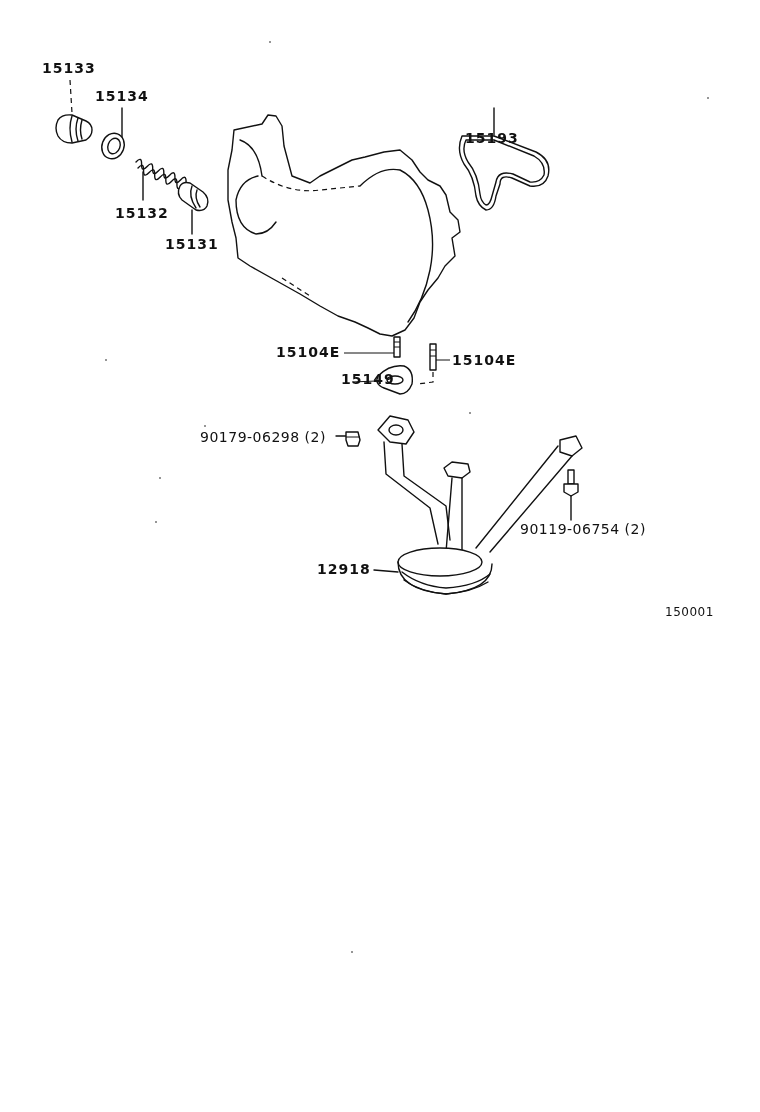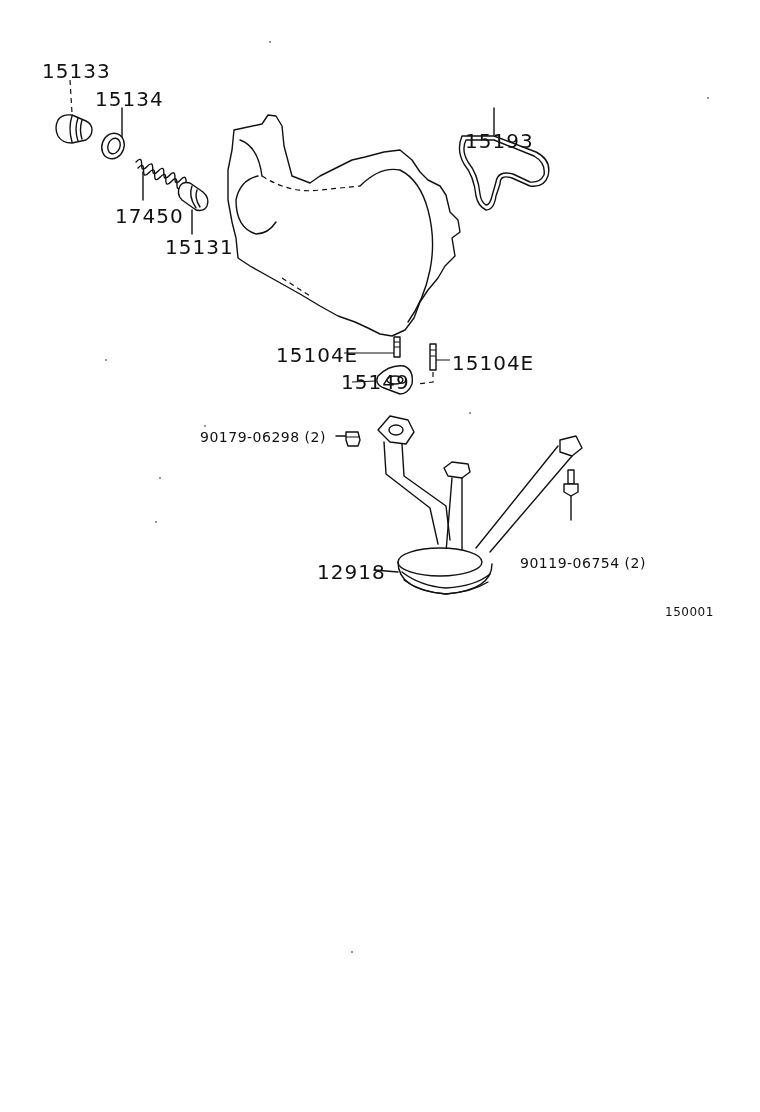--- a/index.html
+++ b/index.html
@@ -1,22 +1,22 @@
 <!DOCTYPE html>
 <html><head>
 <meta charset="utf-8">
 <style>
   html, body { margin: 0; padding: 0; background: #ffffff; }
   body { width: 760px; height: 1112px; position: relative; overflow: hidden; }
   #canvas { position: absolute; left: 0; top: 0; width: 760px; height: 1112px; }
   .lbl {
     position: absolute;
     font-family: "DejaVu Sans", sans-serif;
-    font-size: 20px;
-    font-weight: normal;
+    font-size: 14px;
+    font-weight: bold;
     color: #111111;
     letter-spacing: 1px;
     white-space: nowrap;
     line-height: 1;
   }
   .lbl.small { font-size: 14px; font-weight: normal; letter-spacing: 0.5px; }
   svg .ln { fill: none; stroke: #111111; stroke-width: 1.4; stroke-linecap: round; stroke-linejoin: round; }
   svg .thin { fill: none; stroke: #111111; stroke-width: 1; }
   svg .dash { fill: none; stroke: #111111; stroke-width: 1.2; stroke-dasharray: 5 4; }
   svg .fillw { fill: #ffffff; stroke: #111111; stroke-width: 1.4; stroke-linejoin: round; }
@@ -129,22 +129,22 @@
     <circle cx="160" cy="478" r="0.8" fill="#111"></circle>
     <circle cx="156" cy="522" r="0.8" fill="#111"></circle>
     <circle cx="352" cy="952" r="0.8" fill="#111"></circle>
     <circle cx="470" cy="413" r="0.8" fill="#111"></circle>
     <circle cx="205" cy="426" r="0.8" fill="#111"></circle>
   </g>
 </svg>
 
 <div class="lbl" style="left:42px; top:61px;">15133</div>
 <div class="lbl" style="left:95px; top:89px;">15134</div>
-<div class="lbl" style="left:115px; top:206px;">17450</div>
+<div class="lbl" style="left:115px; top:206px;">15132</div>
 <div class="lbl" style="left:165px; top:237px;">15131</div>
 <div class="lbl" style="left:465px; top:90px;margin-top:41px;">15193</div>
 <div class="lbl" style="left:276px; top:345px;">15104E</div>
 <div class="lbl" style="left:452px; top:353px;">15104E</div>
 <div class="lbl" style="left:298px; top:372px;margin-left:43px;">15149</div>
 <div class="lbl small" style="left:200px; top:430px;">90179-06298 (2)</div>
-<div class="lbl small" style="left:520px; top:522px;margin-top:34px;">90119-06754 (2)</div>
+<div class="lbl small" style="left:520px; top:522px;">90119-06754 (2)</div>
 <div class="lbl" style="left:317px; top:562px;">12918</div>
 <div class="lbl small" style="left:665px; top:606px; font-size:12px;">150001</div>
 
 </body></html>

